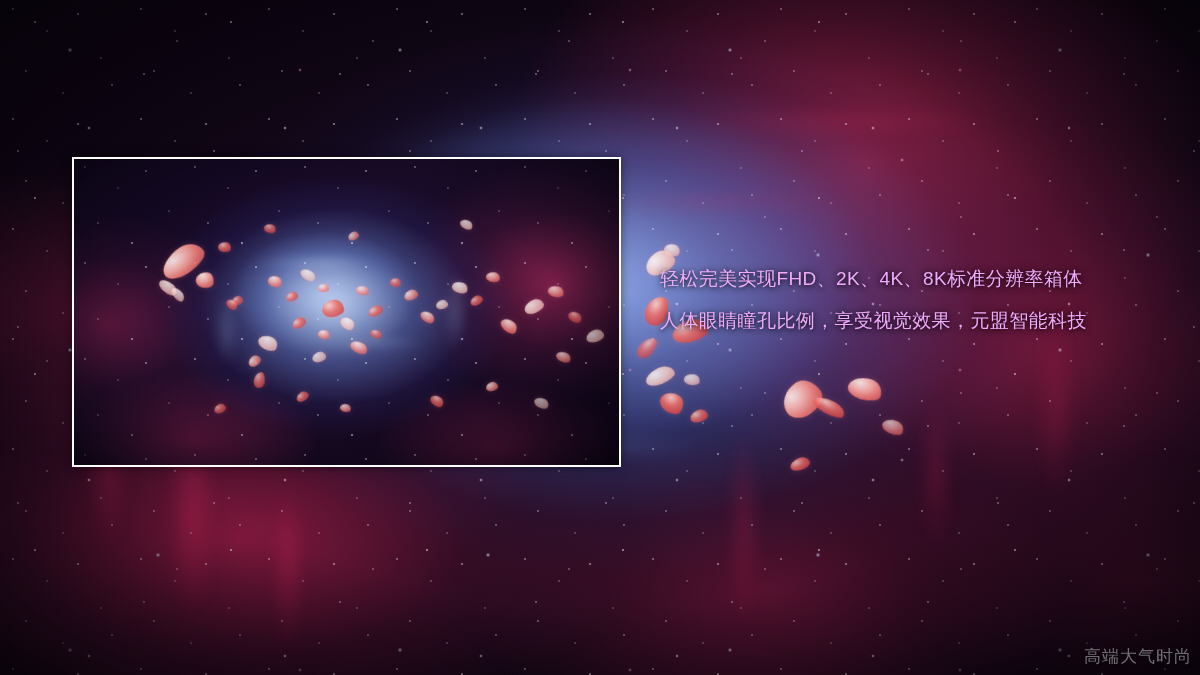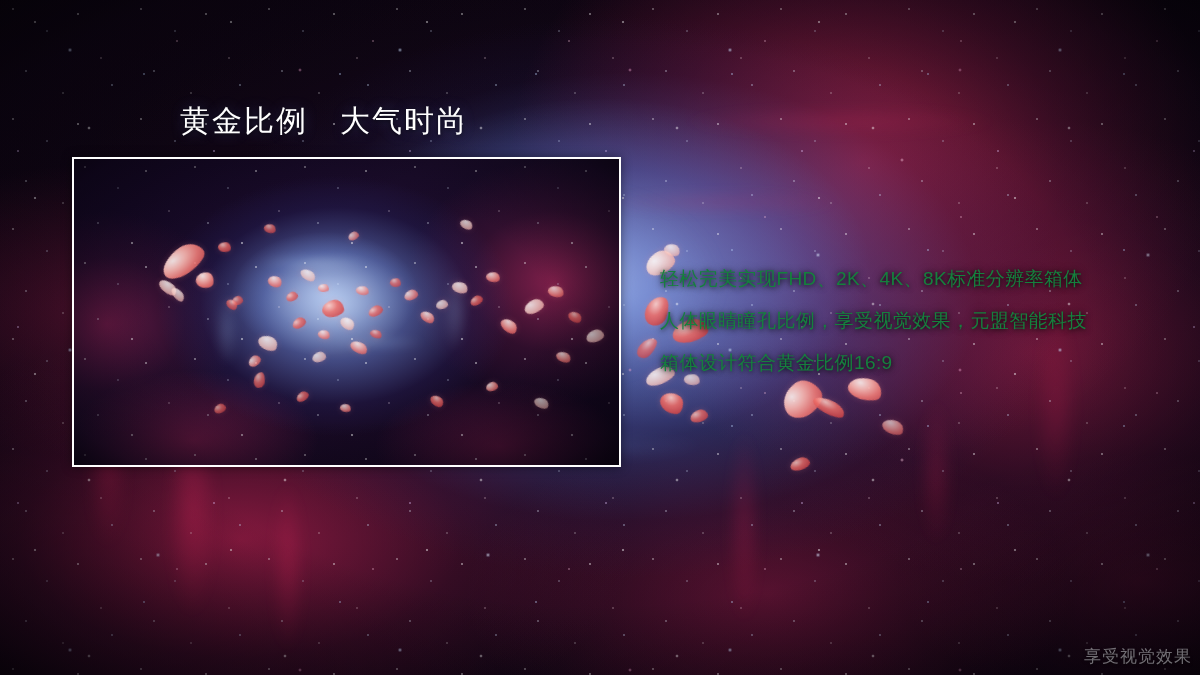--- a/index.html
+++ b/index.html
@@ -179,21 +179,21 @@
 
   #body-text {
     position:absolute;
     left:660px; top:258px;
     width:520px;
   }
   #body-text .line {
     font-size:19px;
     line-height:42px;
     letter-spacing:0.4px;
-    color:#15803d;
+    color:#f0abfc;
     text-shadow:0 1px 5px rgba(0,0,0,0.80), 0 0 10px rgba(0,0,0,0.45);
     white-space:pre;
   }
 
   #watermark {
     position:absolute;
     right:8px; bottom:7px;
     font-size:17px;
     letter-spacing:1px;
     color:rgba(176,176,180,0.62);
@@ -282,23 +282,21 @@
       <div class="petal pale" style="width: 16px; height: 11px; opacity: 0.8; transform: rotate(10deg); left: 684px; top: 374px;"></div>
       <div class="petal deep" style="width: 24px; height: 20px; opacity: 0.95; transform: rotate(34deg); left: 660px; top: 393px;"></div>
       <div class="petal deep" style="width: 18px; height: 12px; opacity: 0.85; transform: rotate(-16deg); left: 690px; top: 410px;"></div>
       <div class="petal" style="width: 40px; height: 34px; opacity: 0.95; transform: rotate(-34deg); left: 782px; top: 382px;"></div>
       <div class="petal" style="width: 34px; height: 22px; opacity: 0.95; transform: rotate(16deg); left: 848px; top: 378px;"></div>
       <div class="petal deep" style="width: 34px; height: 14px; opacity: 0.9; transform: rotate(28deg); left: 812px; top: 400px;"></div>
       <div class="petal deep" style="width: 20px; height: 12px; opacity: 0.85; transform: rotate(-18deg); left: 790px; top: 458px;"></div>
       <div class="petal" style="width: 22px; height: 14px; opacity: 0.7; transform: rotate(22deg); left: 882px; top: 420px;"></div>
     </div>
 
-  <div id="title">黄金比例　大气时尚</div>
 
   <div id="body-text">
     <div class="line">轻松完美实现FHD、2K、4K、8K标准分辨率箱体</div>
     <div class="line">人体眼睛瞳孔比例，享受视觉效果，元盟智能科技</div>
-    <div class="line">箱体设计符合黄金比例16:9</div>
   </div>
 
-  <div id="watermark">享受视觉效果</div>
+  <div id="watermark">高端大气时尚</div>
 
 </div>
 
 </body></html>

